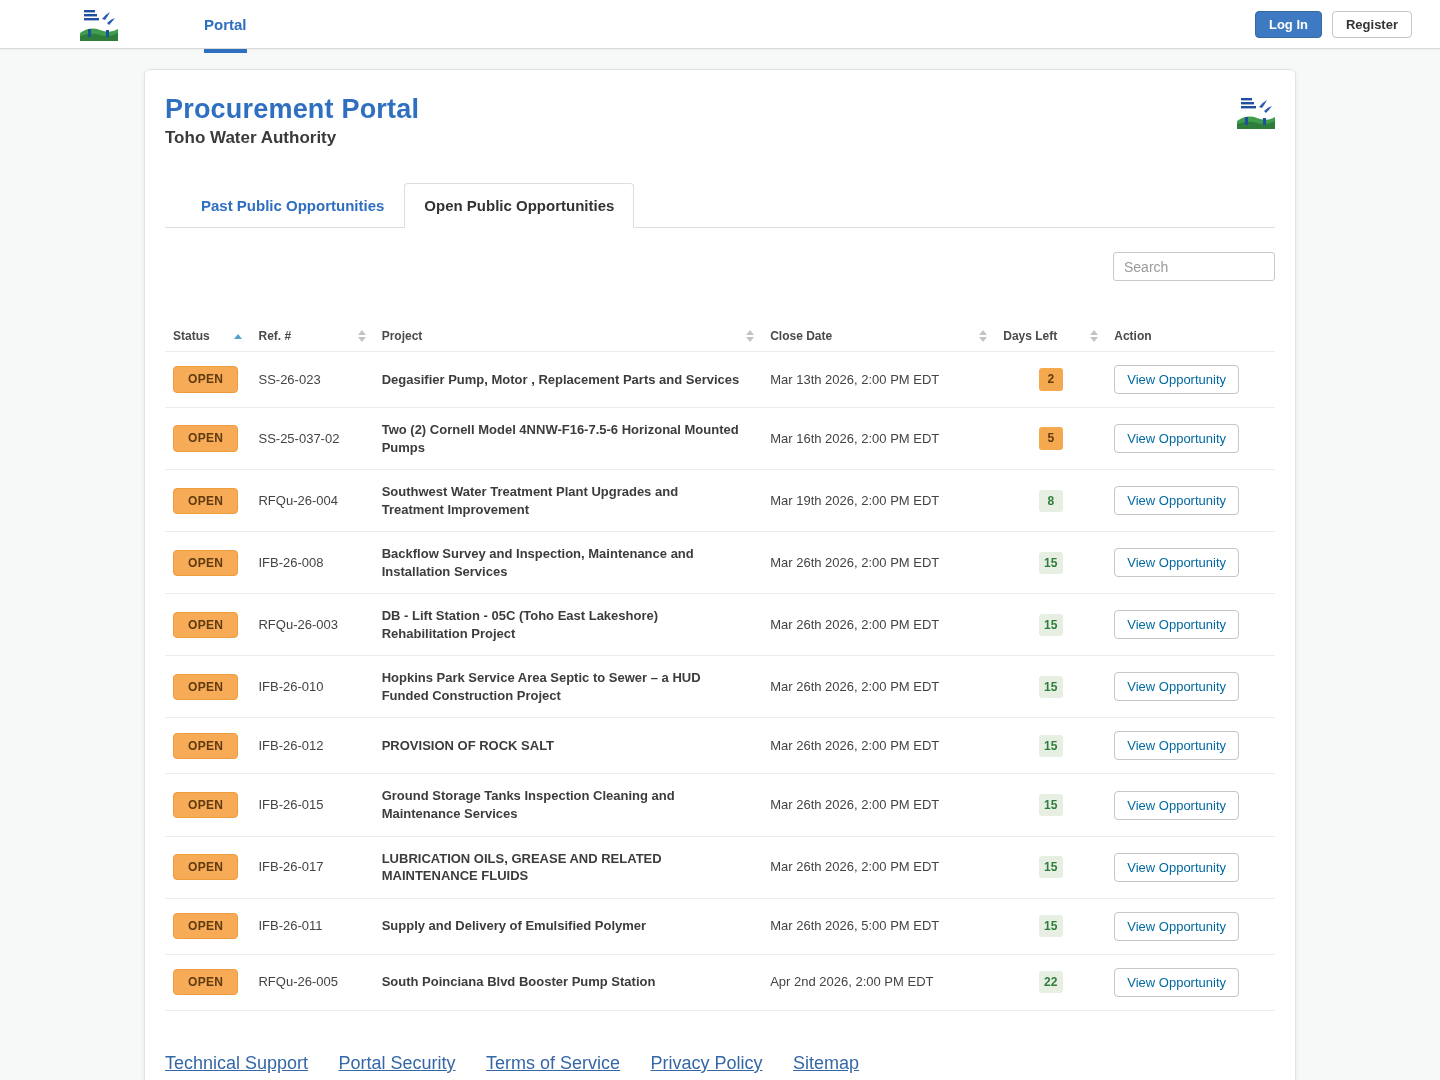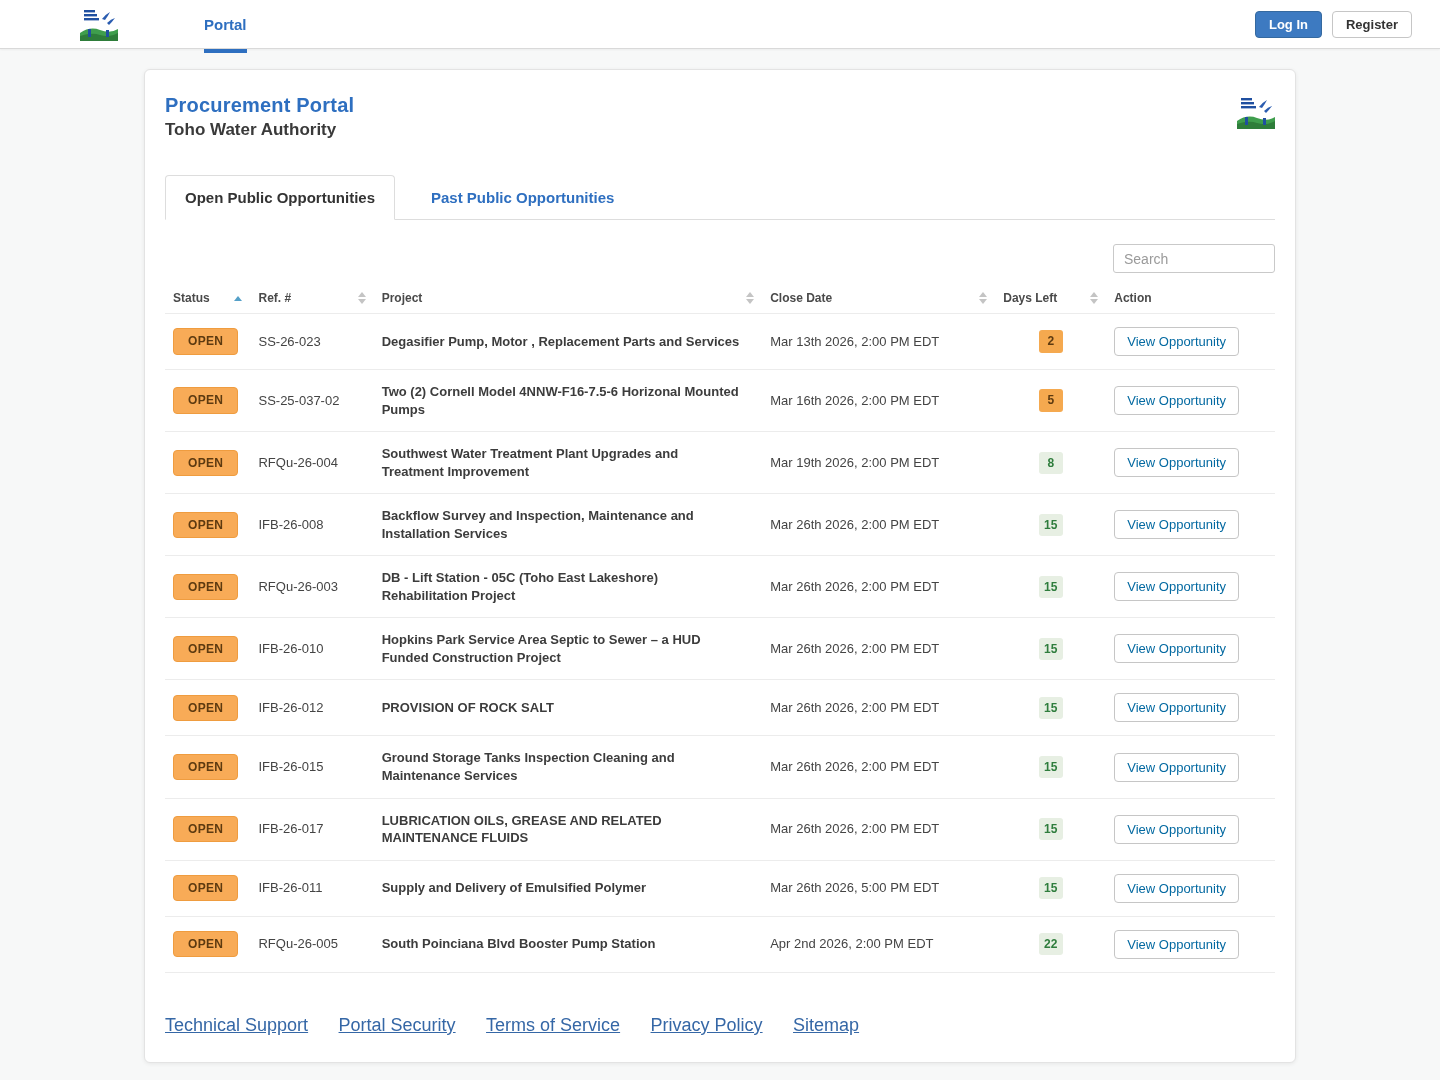--- a/index.html
+++ b/index.html
@@ -35,21 +35,21 @@
   }
 
   
   .card {
     width: 1152px; margin: 20px auto 0; background: #fff;
     border: 1px solid #e3e3e3; border-radius: 6px;
     box-shadow: 0 1px 4px rgba(0,0,0,.07);
     padding: 24px 20px 26px;
   }
   .card-header { display: flex; justify-content: space-between; align-items: flex-start; }
-  .page-title { color: #2e6fc0; font-size: 20px; font-weight: bold; letter-spacing: .2px; }
+  .page-title { color: #2e6fc0; font-size: 27px; font-weight: bold; letter-spacing: .2px; }
   .page-subtitle { color: #3a3a3a; font-size: 17px; font-weight: bold; margin-top: 3px; }
 
   
   .tabs { margin-top: 34px; border-bottom: 1px solid #ddd; display: flex; }
   .tab {
     font-size: 15px; font-weight: bold; padding: 13px 19px; cursor: pointer;
     position: relative; bottom: -1px; border: 1px solid transparent;
     border-radius: 4px 4px 0 0; background: transparent;
   }
   .tab.active { color: #333; background: #fff; border-color: #ddd #ddd #fff #ddd; }
@@ -68,21 +68,21 @@
   col.c-status { width: 7.7%; }
   col.c-ref    { width: 11.1%; }
   col.c-proj   { width: 35%; }
   col.c-close  { width: 21%; }
   col.c-days   { width: 10%; }
   col.c-action { width: 15.2%; }
   th {
     text-align: left; font-size: 12px; font-weight: bold; color: #4a4a4a;
     padding: 8px 8px; border-bottom: 1px solid #ececec; cursor: pointer;
   }
-  .th-inner { display: flex; align-items: center; }
+  .th-inner { display: flex; align-items: center; margin-top: 30px; }
   .sort-icon { margin-left: auto; display: inline-flex; flex-direction: column; line-height: 0; padding-left: 6px; }
   .tri { width: 0; height: 0; border-left: 4px solid transparent; border-right: 4px solid transparent; }
   .tri-up { border-bottom: 5px solid #c4c4c4; margin-bottom: 2px; }
   .tri-down { border-top: 5px solid #c4c4c4; }
   .sort-asc .tri-up { border-bottom-color: #55a0c8; margin-bottom: 0; }
   td {
     padding: 13px 8px; font-size: 13px; color: #444; vertical-align: middle;
     border-bottom: 1px solid #ececec; line-height: 1.35;
   }
   td.td-project { font-weight: bold; color: #3c3c3c; padding-right: 20px; }
@@ -153,22 +153,22 @@
         <path d="M27 16 q4 -4 8 -5 q-3 4 -6 7 z" fill="#2a5cb0"></path>
         <path d="M0 26 q10 -7 20 -3 q10 4 18 -1 l0 12 l-38 0 z" fill="#3f9e4d"></path>
         <path d="M0 29 q12 -4 20 -1 q10 3 18 -2 l0 8 l-38 0 z" fill="#2e7d3a"></path>
         <rect x="8" y="22" width="3" height="8" fill="#1f4fa0"></rect>
         <rect x="26" y="23" width="3" height="7" fill="#1f4fa0"></rect>
       </svg>
     </span>
   </div>
 
   <div class="tabs">
+    <div class="tab inactive">Past Public Opportunities</div>
     <div class="tab active">Open Public Opportunities</div>
-    <div class="tab inactive">Past Public Opportunities</div>
   </div>
 
   <div class="controls">
     <input class="search-input" type="text" placeholder="Search" style="">
   </div>
 
   <table>
     <colgroup>
       <col class="c-status">
         <col class="c-ref">

